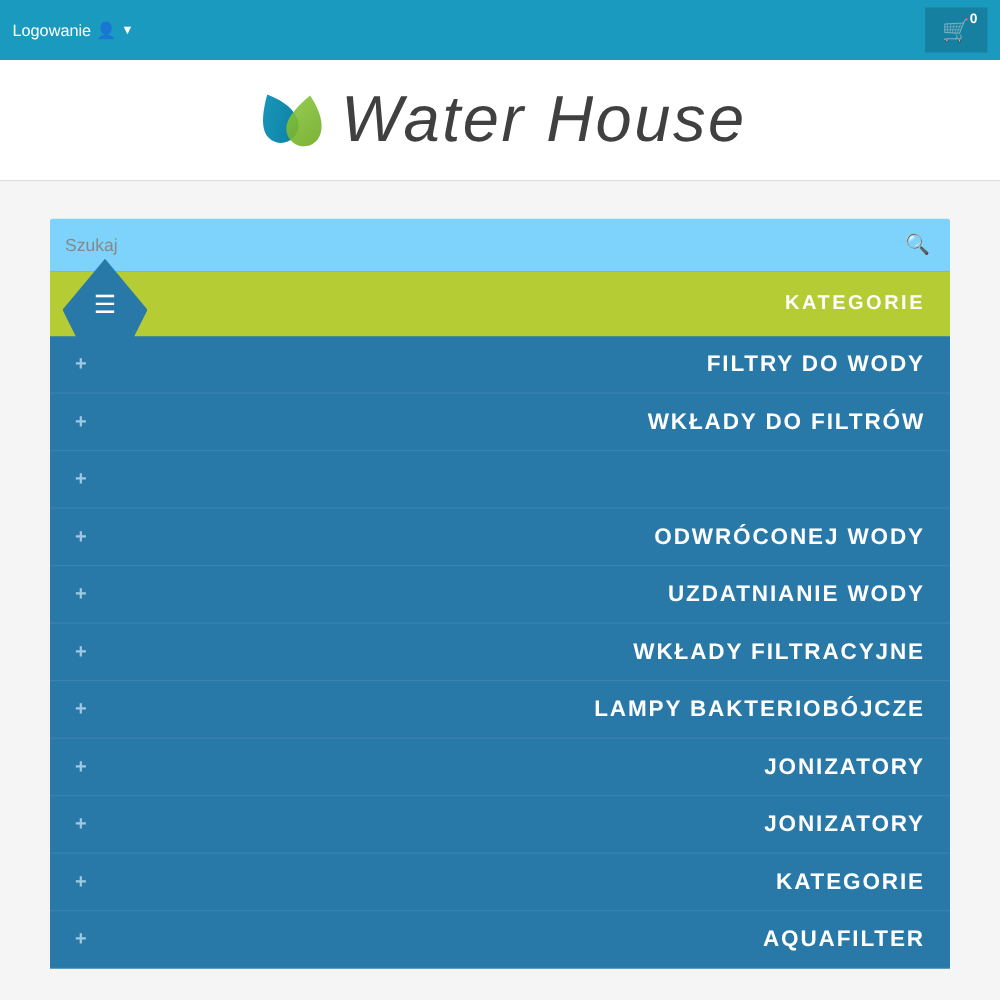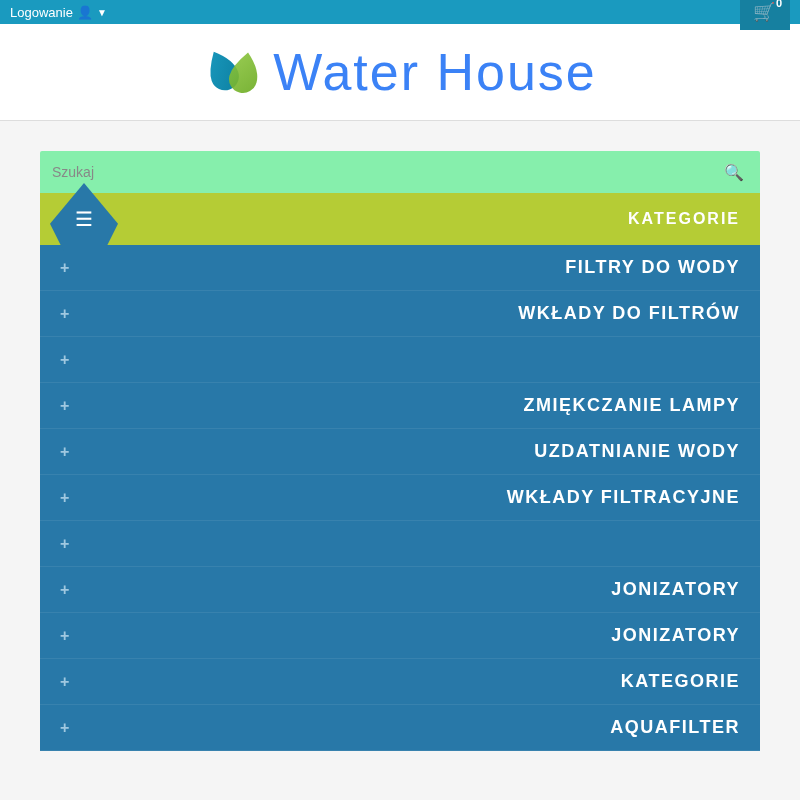--- a/index.html
+++ b/index.html
@@ -14,21 +14,21 @@
       font-family: Arial, sans-serif;
       background: #f5f5f5;
     }
 
     
     .top-bar {
       background: #1a9abf;
       display: flex;
       justify-content: space-between;
       align-items: center;
-      height: 24px;
+      height: 48px;
       padding: 0 10px;
     }
 
     .top-bar-login {
       color: #fff;
       font-size: 13px;
       display: flex;
       align-items: center;
       gap: 4px;
       cursor: pointer;
@@ -82,32 +82,33 @@
     }
 
     .logo-icon {
       width: 60px;
       height: 60px;
     }
 
     .logo-text {
       font-size: 52px;
       font-weight: 300;
-      color: #3b82f6;
+      color: #404040;
       letter-spacing: 2px;
+      font-style: italic;
     }
 
     
     .main {
       padding: 30px 40px;
     }
 
     
     .search-bar {
-      background: #86efac;
+      background: #7dd3fc;
       display: flex;
       align-items: center;
       padding: 0 12px;
       height: 42px;
       border-radius: 2px 2px 0 0;
     }
 
     .search-input {
       flex: 1;
       border: none;
@@ -278,32 +279,33 @@
     </li>
         <li class="category-item">
       <span class="category-plus">+</span>
       <span class="category-name">WKŁADY DO FILTRÓW</span>
     </li>
         <li class="category-item">
       <span class="category-plus">+</span>
     </li>
         <li class="category-item">
       <span class="category-plus">+</span>
-      <span class="category-name">ZMIĘKCZANIE LAMPY</span>
+      <span class="category-name">ODWRÓCONEJ WODY</span>
     </li>
         <li class="category-item">
       <span class="category-plus">+</span>
       <span class="category-name">UZDATNIANIE WODY</span>
     </li>
         <li class="category-item">
       <span class="category-plus">+</span>
       <span class="category-name">WKŁADY FILTRACYJNE</span>
     </li>
         <li class="category-item">
       <span class="category-plus">+</span>
+      <span class="category-name">LAMPY BAKTERIOBÓJCZE</span>
     </li>
         <li class="category-item">
       <span class="category-plus">+</span>
       <span class="category-name">JONIZATORY</span>
     </li>
         <li class="category-item">
       <span class="category-plus">+</span>
       <span class="category-name">JONIZATORY</span>
     </li>
         <li class="category-item">

